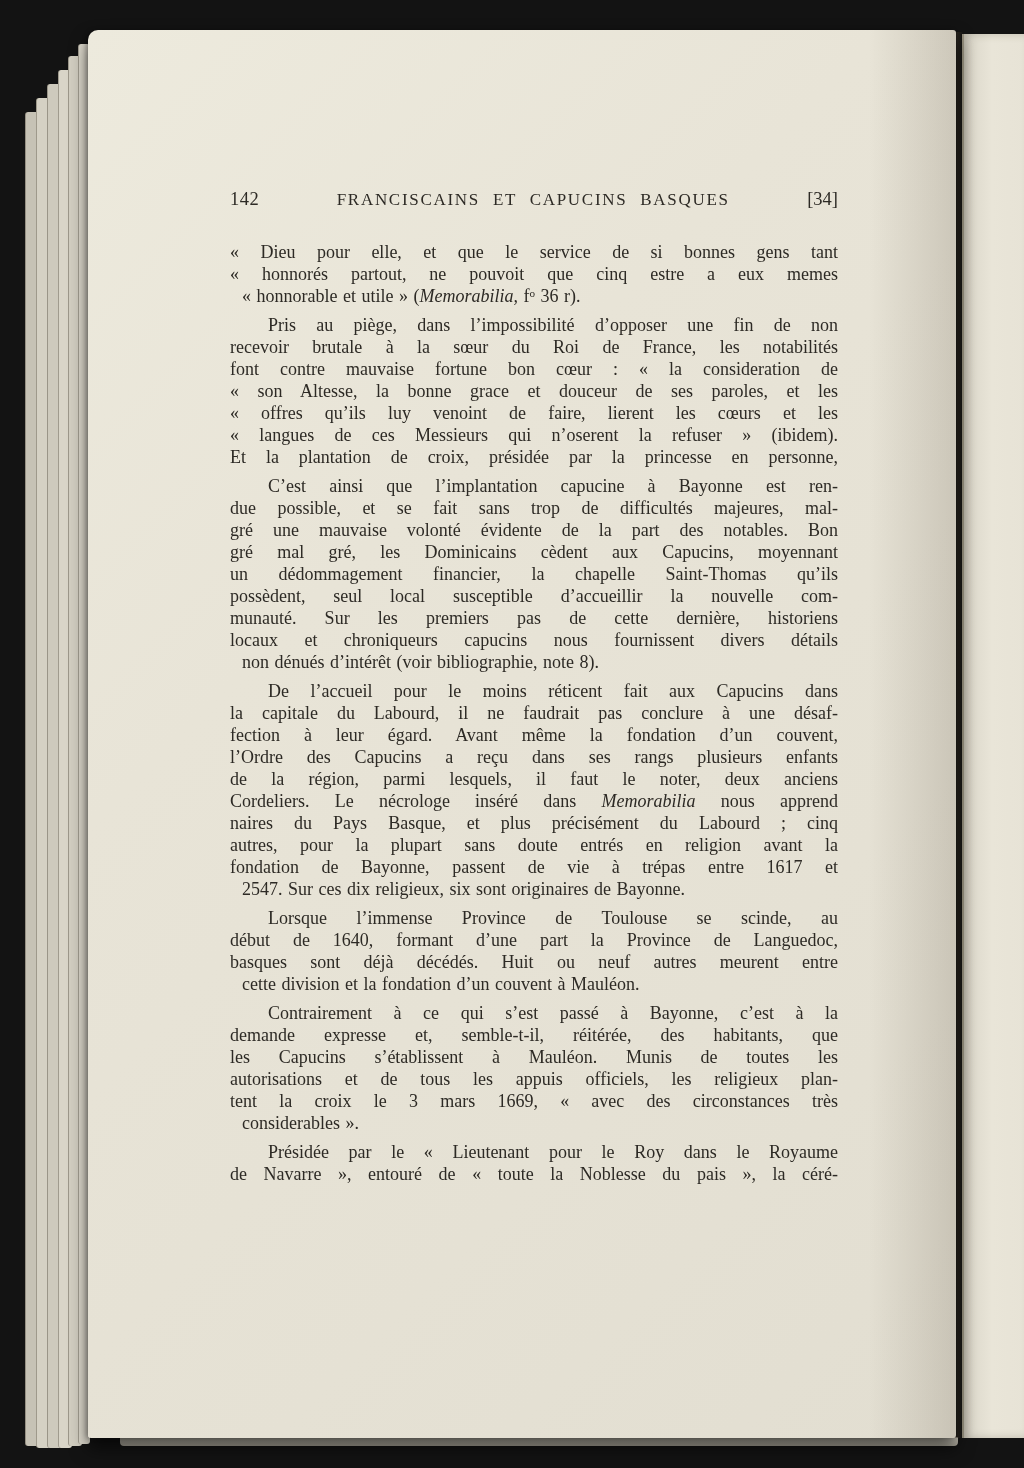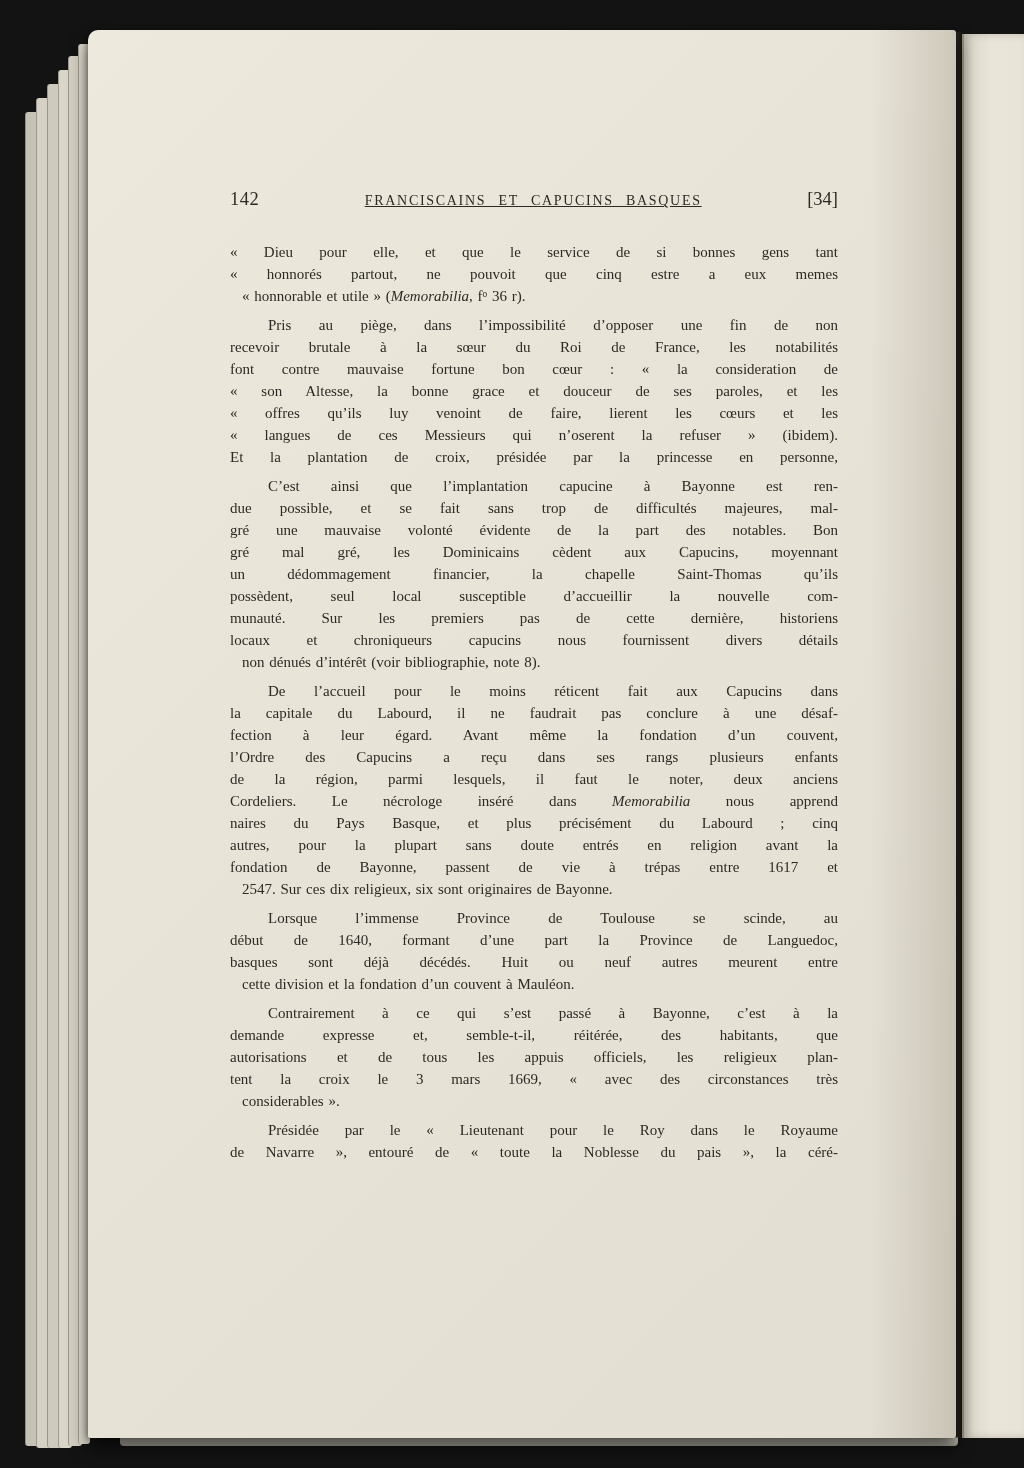--- a/index.html
+++ b/index.html
@@ -51,24 +51,24 @@
   
   .text-block {
     position: absolute; left: 142px; top: 158px; width: 608px;
     color: #2d2a25;
   }
   .header-row {
     display: flex; justify-content: space-between; align-items: baseline;
     line-height: 22px; height: 22px;
   }
   .folio      { font-size: 18.5px; letter-spacing: .5px; }
-  .run-title  { font-size: 14px; letter-spacing: 1.7px; word-spacing: 7px; text-decoration: underline; }
+  .run-title  { font-size: 17px; letter-spacing: 1.7px; word-spacing: 7px; }
   .margin-ref { font-size: 18.5px; font-family: Liberation Serif, serif; }
 
-  .body-text { margin-top: 31px; font-size: 15px; }
+  .body-text { margin-top: 31px; font-size: 18px; }
 
   .para { margin: 0; padding: 0; }
   .para + .para { margin-top: 7px; }
 
   .line {
     display: block; text-align: justify;
     height: 22px; line-height: 22px; overflow: hidden;
     word-spacing: 1px;
   }
   .line::after { content: ""; display: inline-block; width: 100%; height: 0; }
@@ -142,20 +142,21 @@
           </div>
           <div class="para indent">
             <div class="line">Lorsque l’immense Province de Toulouse se scinde, au</div>
             <div class="line">début de 1640, formant d’une part la Province de Languedoc,</div>
             <div class="line">basques sont déjà décédés. Huit ou neuf autres meurent entre</div>
             <div class="line last">cette division et la fondation d’un couvent à Mauléon.</div>
           </div>
           <div class="para indent">
             <div class="line">Contrairement à ce qui s’est passé à Bayonne, c’est à la</div>
             <div class="line">demande expresse et, semble-t-il, réitérée, des habitants, que</div>
+            <div class="line">les Capucins s’établissent à Mauléon. Munis de toutes les</div>
             <div class="line">autorisations et de tous les appuis officiels, les religieux plan-</div>
             <div class="line">tent la croix le 3 mars 1669, « avec des circonstances très</div>
             <div class="line last">considerables ».</div>
           </div>
           <div class="para indent">
             <div class="line">Présidée par le « Lieutenant pour le Roy dans le Royaume</div>
             <div class="line">de Navarre », entouré de « toute la Noblesse du pais », la céré-</div>
           </div>
         </div>
     </div>

